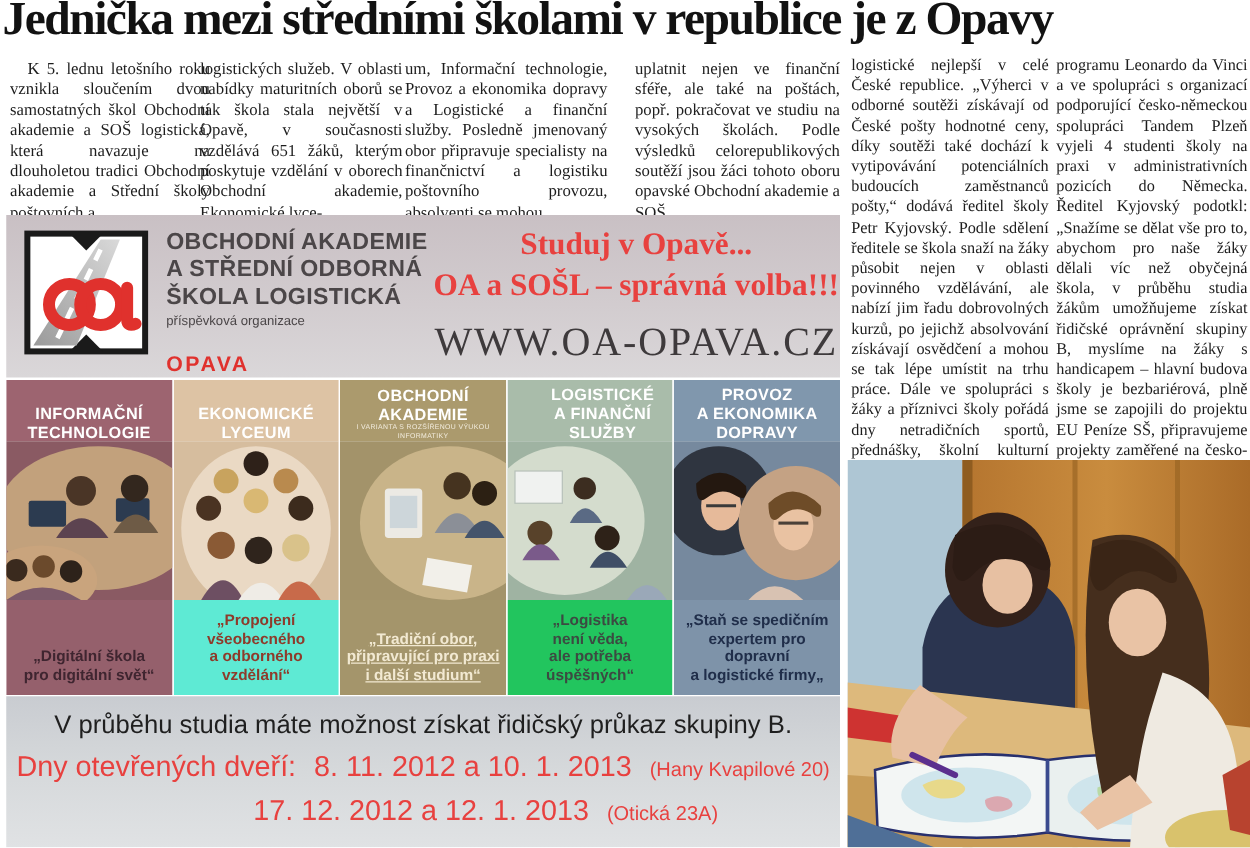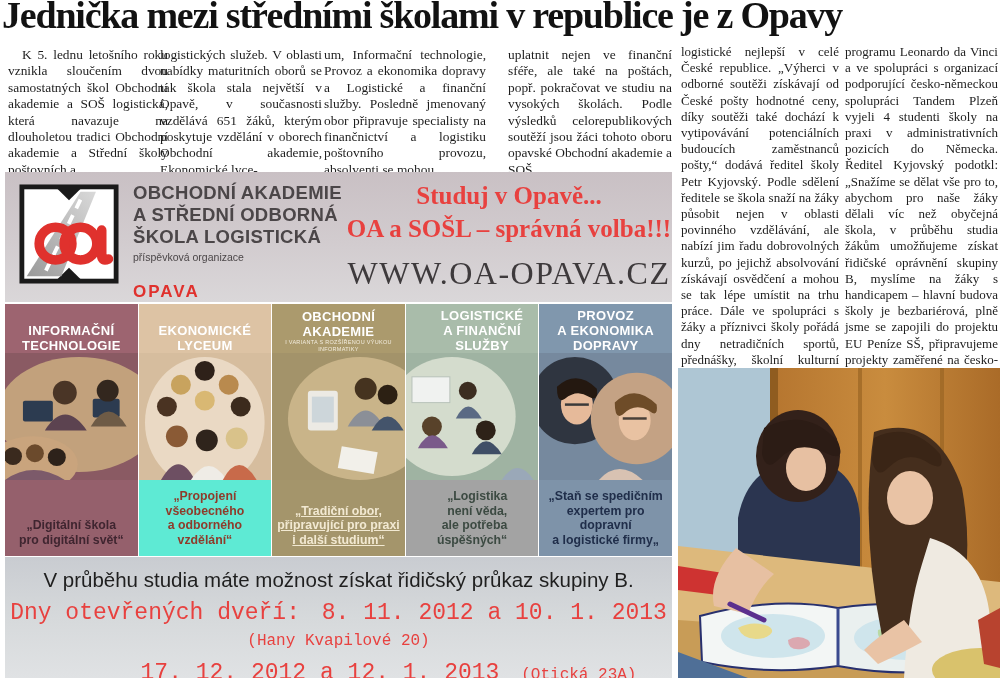--- a/index.html
+++ b/index.html
@@ -64,21 +64,21 @@
     font-family:"Liberation Sans", sans-serif; font-size:12.3px; line-height:14.5px; font-weight:bold;
   }
 
   
   .bottomstrip {
     position:absolute; left:5px; top:557px; width:667px; height:121px;
     background:linear-gradient(180deg,#c9ccd1 0%, #d6d9db 50%, #e0e2e4 100%);
     font-family:"Liberation Sans", sans-serif; text-align:center;
   }
   .drivernote { margin-top:11px; font-size:20.5px; color:#1f1f1f; }
-  .open-days { margin-top:8px; font-size:23px;font-family:Liberation Mono, monospace; }
+  .open-days { margin-top:8px; font-size:23px; }
   .open-days .venue { font-size:16px; }
   .open-days2 { margin-top:8px; font-size:23px; padding-left:100px; }
   .open-days span { margin:0 4px; }
 
   
   .bigphoto { position:absolute; left:678px; top:368px; width:322px; height:310px; }
   .bigphoto svg { width:322px; height:310px; display:block; }
 </style>
 </head>
 <body>
@@ -219,21 +219,21 @@
           <rect x="6" y="24" width="38" height="26" fill="#f0f2f0" stroke="#b8c2ba"></rect>
           <circle cx="62" cy="38" r="9" fill="#3c2d20"></circle>
           <path d="M50,66 Q62,42 76,66 Z" fill="#5a6a84"></path>
           <circle cx="26" cy="74" r="10" fill="#58422a"></circle>
           <path d="M12,96 Q26,70 42,96 Z" fill="#7a5a8a"></path>
           <circle cx="80" cy="78" r="10" fill="#2e2218"></circle>
           <path d="M66,102 Q80,76 96,102 Z" fill="#3f4e66"></path>
           <path d="M96,128 Q112,104 128,128 Z" fill="#9aa8b8"></path>
         </svg>
       </div>
-      <div class="pcap ml" style="background: #a3a3a3; color: rgb(60, 74, 66); text-align: right;">„Logistika
+      <div class="pcap ml" style="background: #22c55e; color: rgb(60, 74, 66);">„Logistika
 není věda,
 ale potřeba
 úspěšných“</div>
     </div>
 
     <div class="panel">
       <div class="phead" style="background: rgb(128, 151, 173);">
         <div class="ptitle ml">PROVOZ
 A EKONOMIKA
 DOPRAVY</div>

